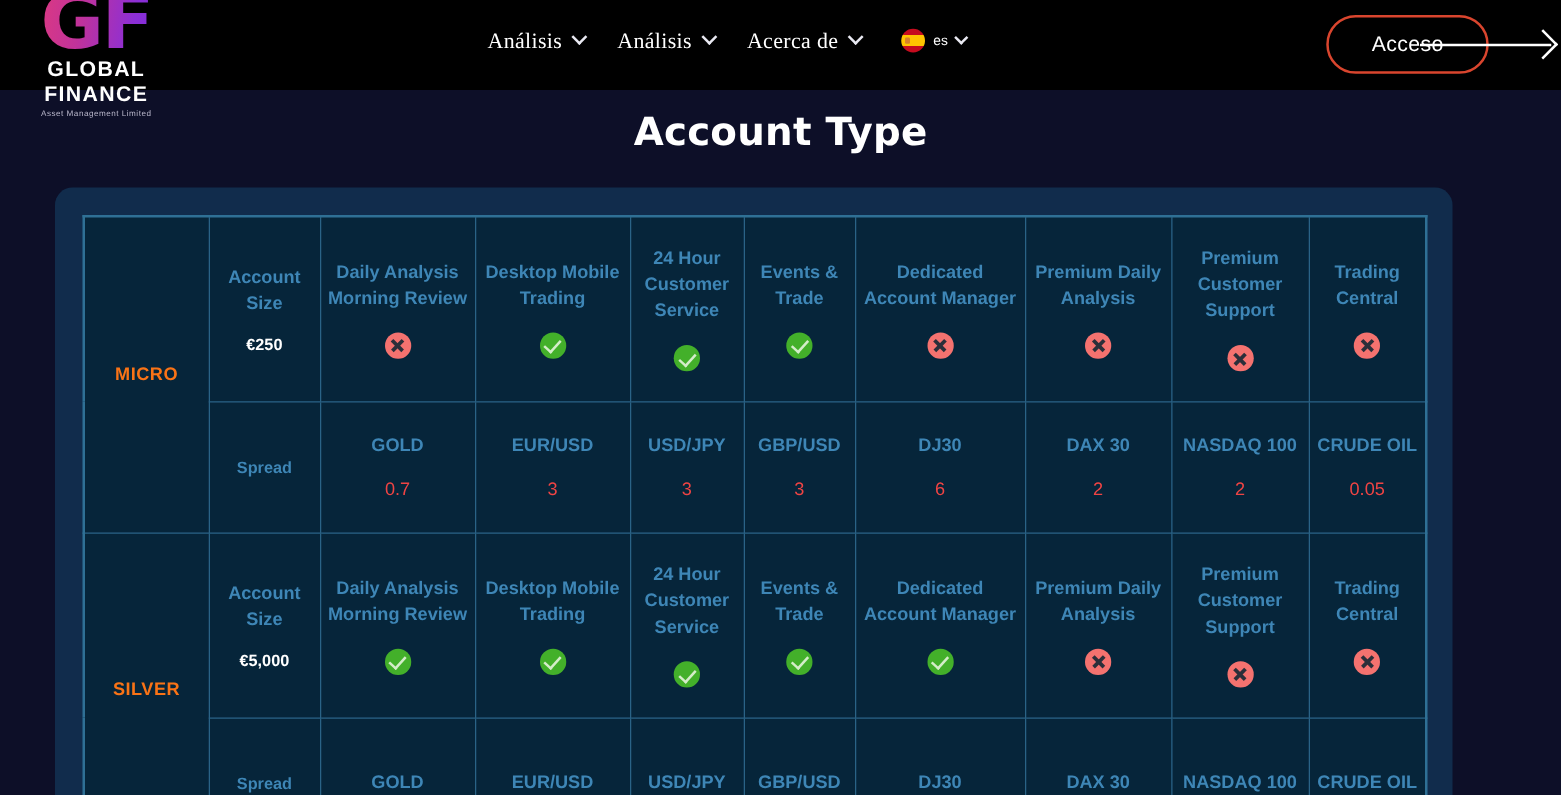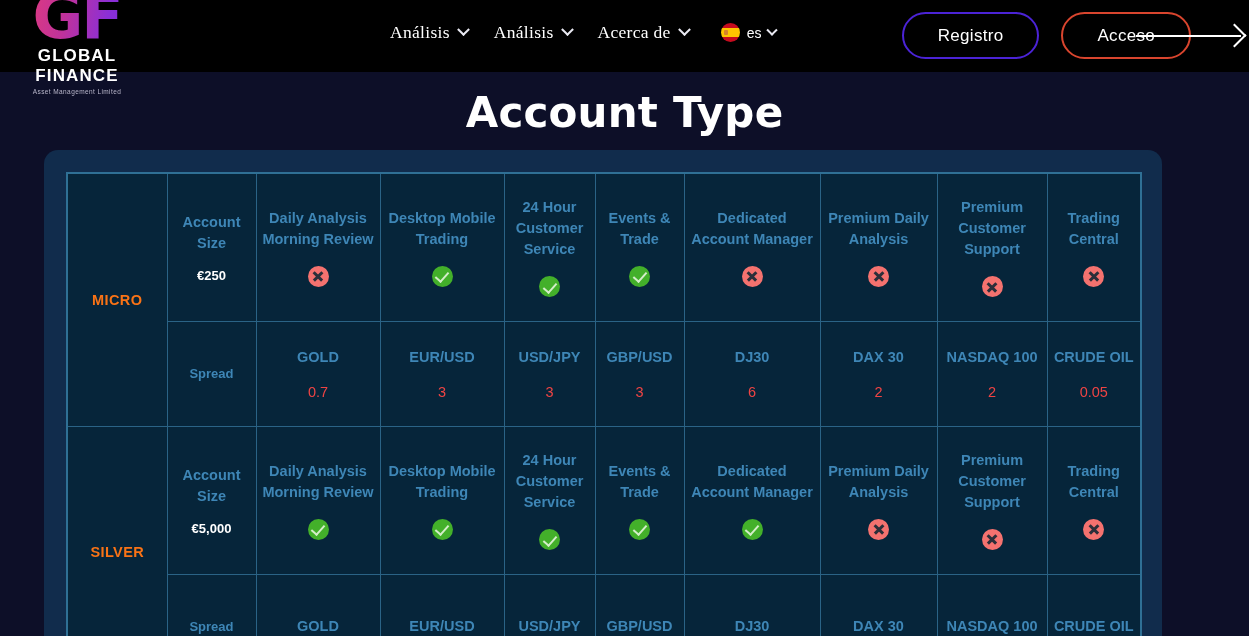--- a/index.html
+++ b/index.html
@@ -79,21 +79,21 @@
     border-bottom: 2px solid #e9e9f2;
     transform: rotate(45deg) translate(-2px,-2px);
   }
   .lang {
     display: flex;
     align-items: center;
     gap: 7px;
     margin-left: 6px;
     cursor: pointer;
     color: #fff;
-    font-size: 14px;
+    font-size: 11px;
   }
   .flag {
     width: 19px; height: 19px;
     border-radius: 50%;
     background: linear-gradient(to bottom,
         #c60b1e 0%, #c60b1e 26%,
         #ffc400 26%, #ffc400 74%,
         #c60b1e 74%, #c60b1e 100%);
     position: relative;
     flex: none;
@@ -152,21 +152,21 @@
     width: 15px; height: 15px;
     border-top: 2.5px solid #fff;
     border-right: 2.5px solid #fff;
     transform: rotate(45deg);
   }
 
   
   .page-title {
     text-align: center;
     color: #ffffff;
-    font-size: 42px;
+    font-size: 31px;
     font-weight: 800;
     letter-spacing: .2px;
     margin-top: 16px;
     font-family: "DejaVu Sans", sans-serif;
   }
 
   
   .panel {
     position: absolute;
     left: 44px;
@@ -285,21 +285,20 @@
       <i class="chev"></i>
     </div>
     <div class="lang">
       <span class="flag"></span>
       <span>es</span>
       <i class="chev-sm"></i>
     </div>
   </div>
 
   <div class="btns">
-    <div class="btn btn-register">Registro</div>
     <div class="btn btn-login">Acceso</div>
   </div>
 
   <div class="arrow"></div>
 </div>
 
 <div class="page-title">Account Type</div>
 
 <div class="panel">
   <table class="tbl">

